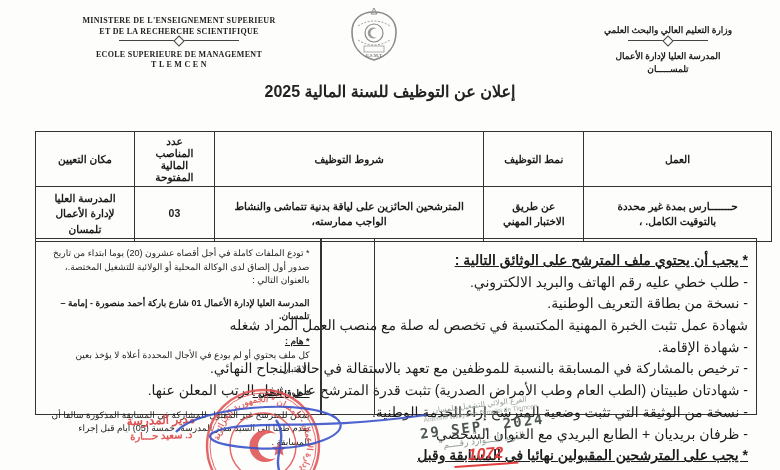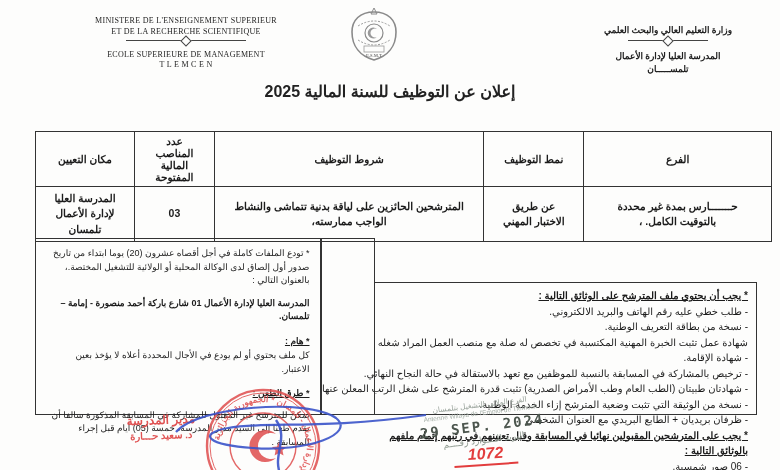--- a/index.html
+++ b/index.html
@@ -1,22 +1,22 @@
 <!DOCTYPE html>
 <html lang="ar"><head>
 <meta charset="utf-8">
 <style>
   html,body{margin:0;padding:0;}
   body{width:780px;height:470px;background:#fbfbf9;overflow:hidden;}
   .page{position:relative;width:780px;height:470px;background:#fdfdfc;color:#1a1a1a;
         font-family:"Liberation Serif",serif;overflow:hidden;}
 
   
-  .hdr-left{position:absolute;left:31px;top:16px;width:310px;text-align:center;
-            font-size:8px;font-weight:normal;letter-spacing:.3px;color:#222;line-height:1.35;}
+  .hdr-left{position:absolute;left:24px;top:16px;width:310px;text-align:center;
+            font-size:8px;font-weight:bold;letter-spacing:.3px;color:#222;line-height:1.35;}
   .hdr-right{position:absolute;left:588px;top:24px;width:160px;text-align:center;direction:rtl;
              font-family:Liberation Serif, serif;font-size:9px;font-weight:bold;color:#222;line-height:1.5;}
   .orn{position:relative;height:7px;margin:2px auto;width:120px;border-top:1px solid #444;}
   .orn::after{content:"";position:absolute;left:50%;top:-4px;width:6px;height:6px;background:#fdfdfc;
               border:1px solid #444;transform:translateX(-50%) rotate(45deg);}
   .hdr-right .orn{width:80px;}
 
   .logo{position:absolute;left:344px;top:6px;width:60px;height:58px;}
 
   
@@ -27,21 +27,21 @@
   table.main{position:absolute;left:35px;top:131px;width:737px;border-collapse:collapse;direction:rtl;
              font-family:"Liberation Sans",sans-serif;color:#1c1c1c;}
   table.main th,table.main td{border:1.4px solid #333;padding:3px 14px;text-align:center;vertical-align:middle;}
   table.main th{font-size:10.5px;font-weight:bold;height:40px;}
   table.main td{font-size:10.5px;font-weight:bold;height:48px;line-height:1.45;}
 
   
   .details{position:absolute;left:35px;top:238px;width:722px;height:177px;direction:rtl;display:flex;
            font-family:"Liberation Sans",sans-serif;color:#1c1c1c;}
   .cell{border:1.4px solid #333;box-sizing:border-box;}
-  .cell.docs{width:382px;padding:5px 8px 4px 2px;font-size:10px;line-height:1.55;border-left:none;margin-top:44px;}
+  .cell.docs{width:382px;padding:11px 8px 4px 2px;font-size:14px;line-height:1.55;border-left:none;}
   .cell.mid{width:55px;border-right:1.4px solid #333;}
   .cell.notes{width:288px;padding:8px 10px;font-size:9px;line-height:1.5;}
   .docs .hd{font-weight:bold;text-decoration:underline;}
   .docs .it{white-space:nowrap;}
   .notes .addr{font-weight:bold;margin-top:9px;}
   .notes .hd{font-weight:bold;margin-top:11px;}
   .notes .hd span{text-decoration:underline;}
   .notes .txt{margin-top:1px;}
   .notes .txt2{margin-top:8px;}
 
@@ -101,21 +101,21 @@
   <table class="main">
     <colgroup>
       <col style="width:188px">
         <col style="width:100px">
         <col style="width:270px">
       <col style="width:80px">
         <col style="width:99px">
     </colgroup>
     <tbody>
         <tr>
-      <th>الفرع</th>
+      <th>العمل</th>
       <th>نمط التوظيف</th>
       <th>شروط التوظيف</th>
       <th>عدد المناصب المالية المفتوحة</th>
       <th>مكان التعيين</th>
     </tr>
     <tr>
       <td>حـــــــارس بمدة غير محددة بالتوقيت الكامل. ،</td>
       <td>عن طريق الاختبار المهني</td>
       <td>المترشحين الحائزين على لياقة بدنية تتماشى والنشاط الواجب ممارسته،</td>
       <td>03</td>

